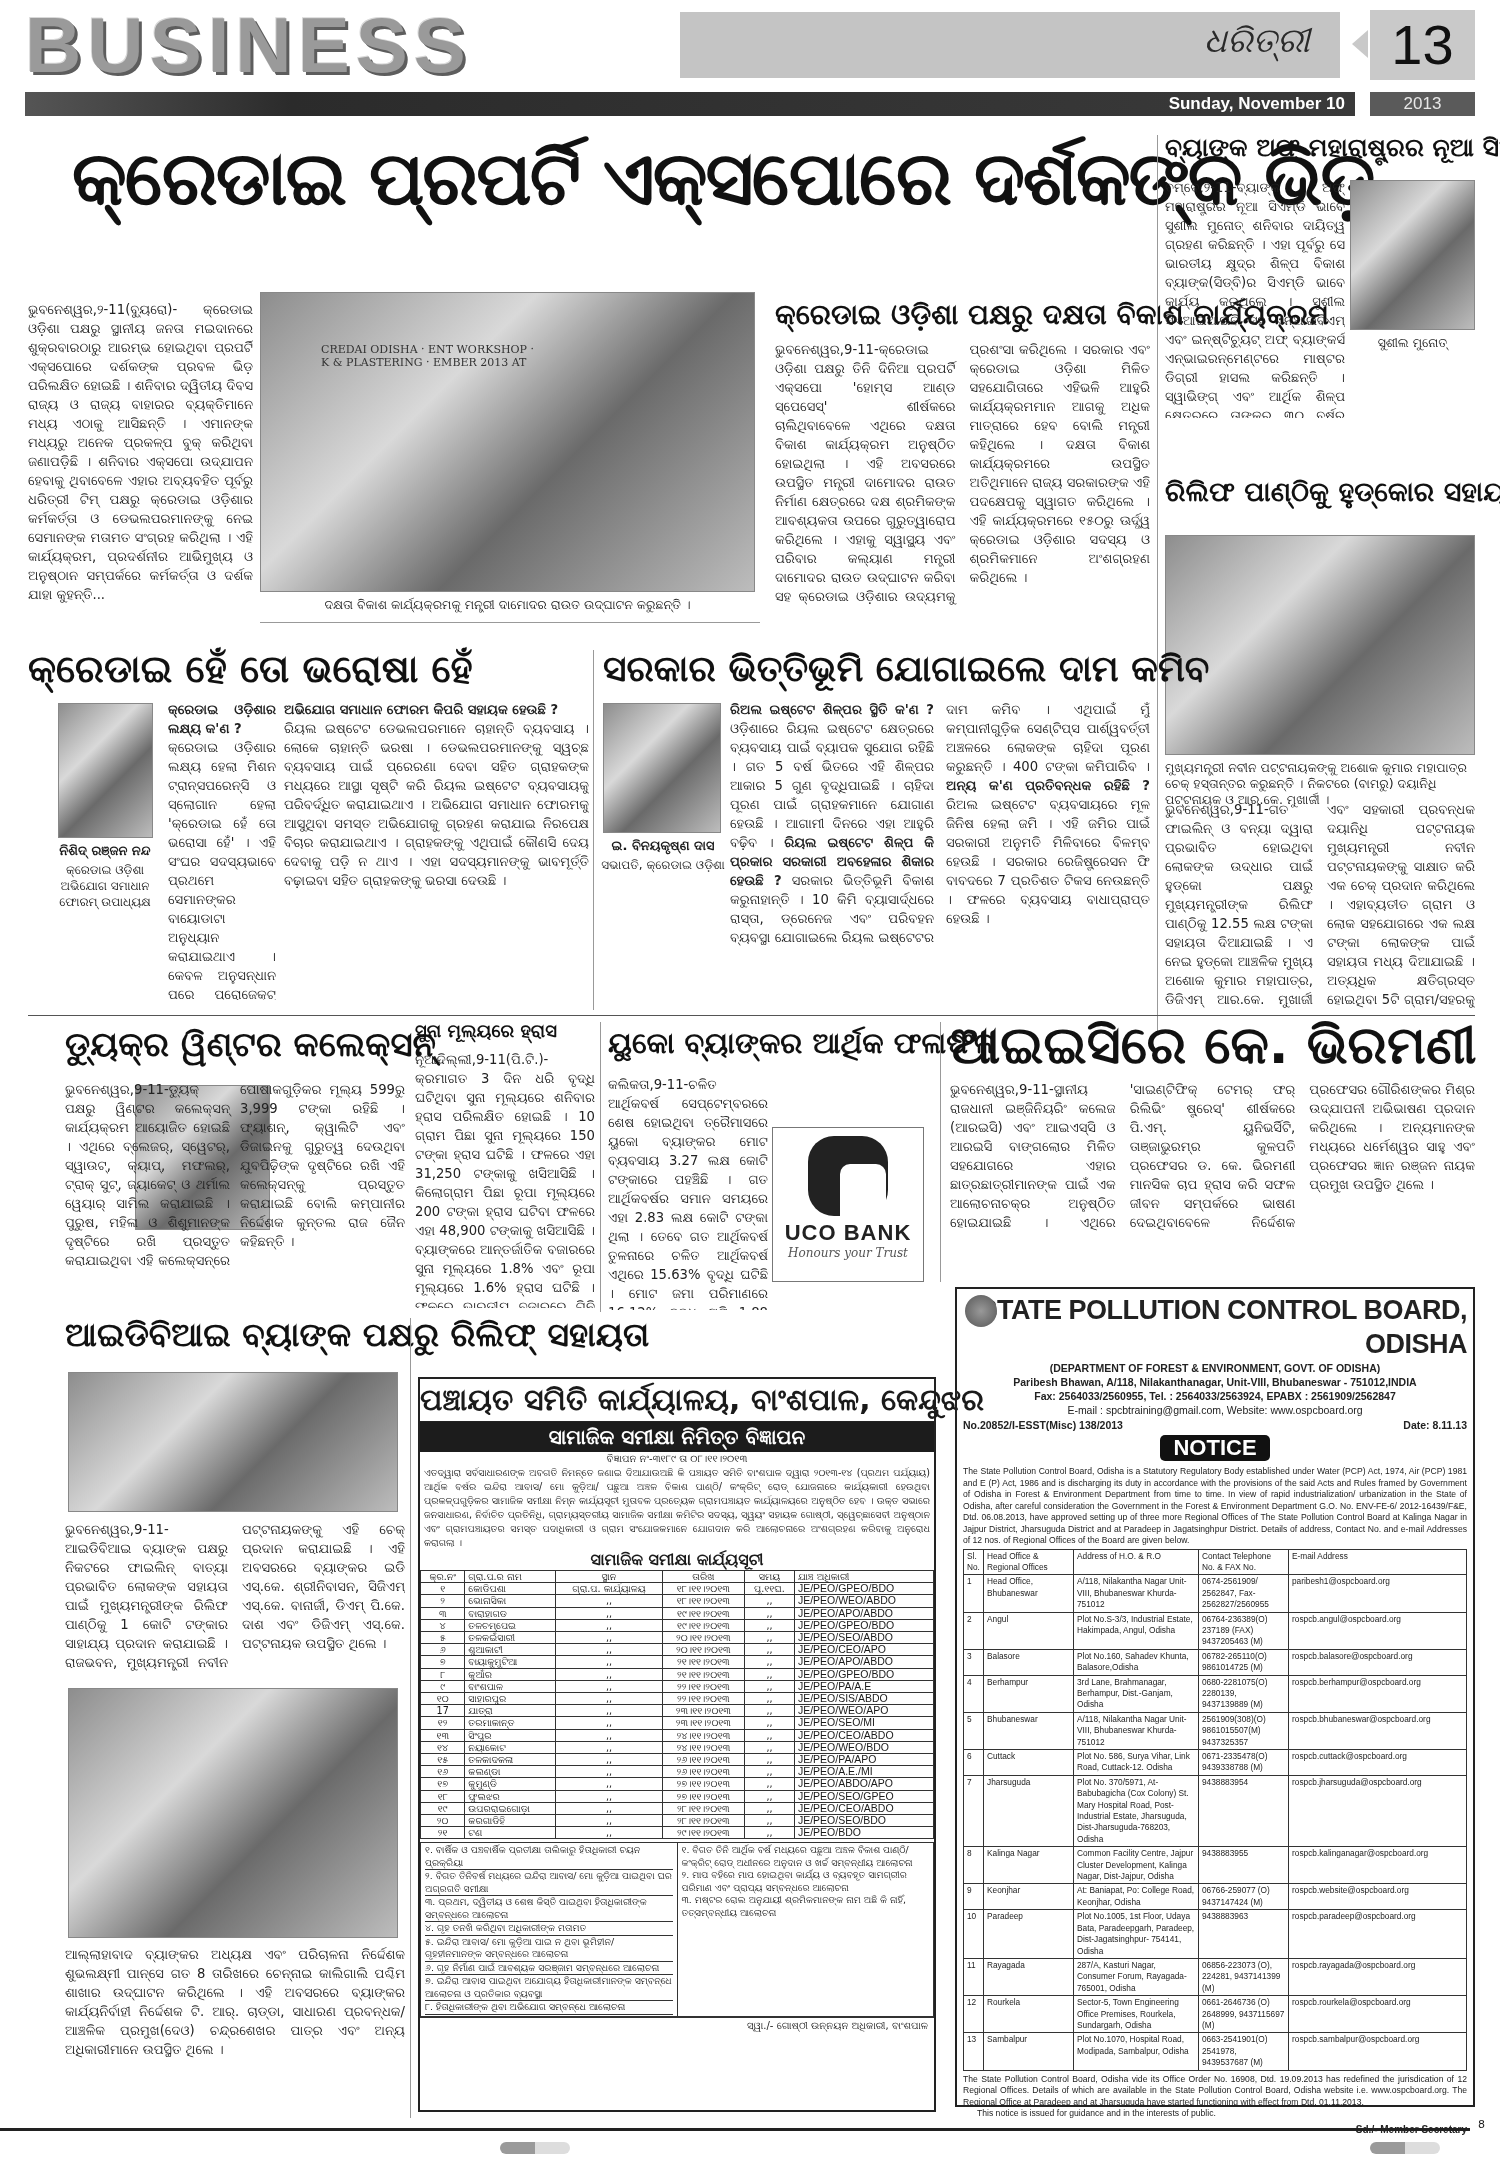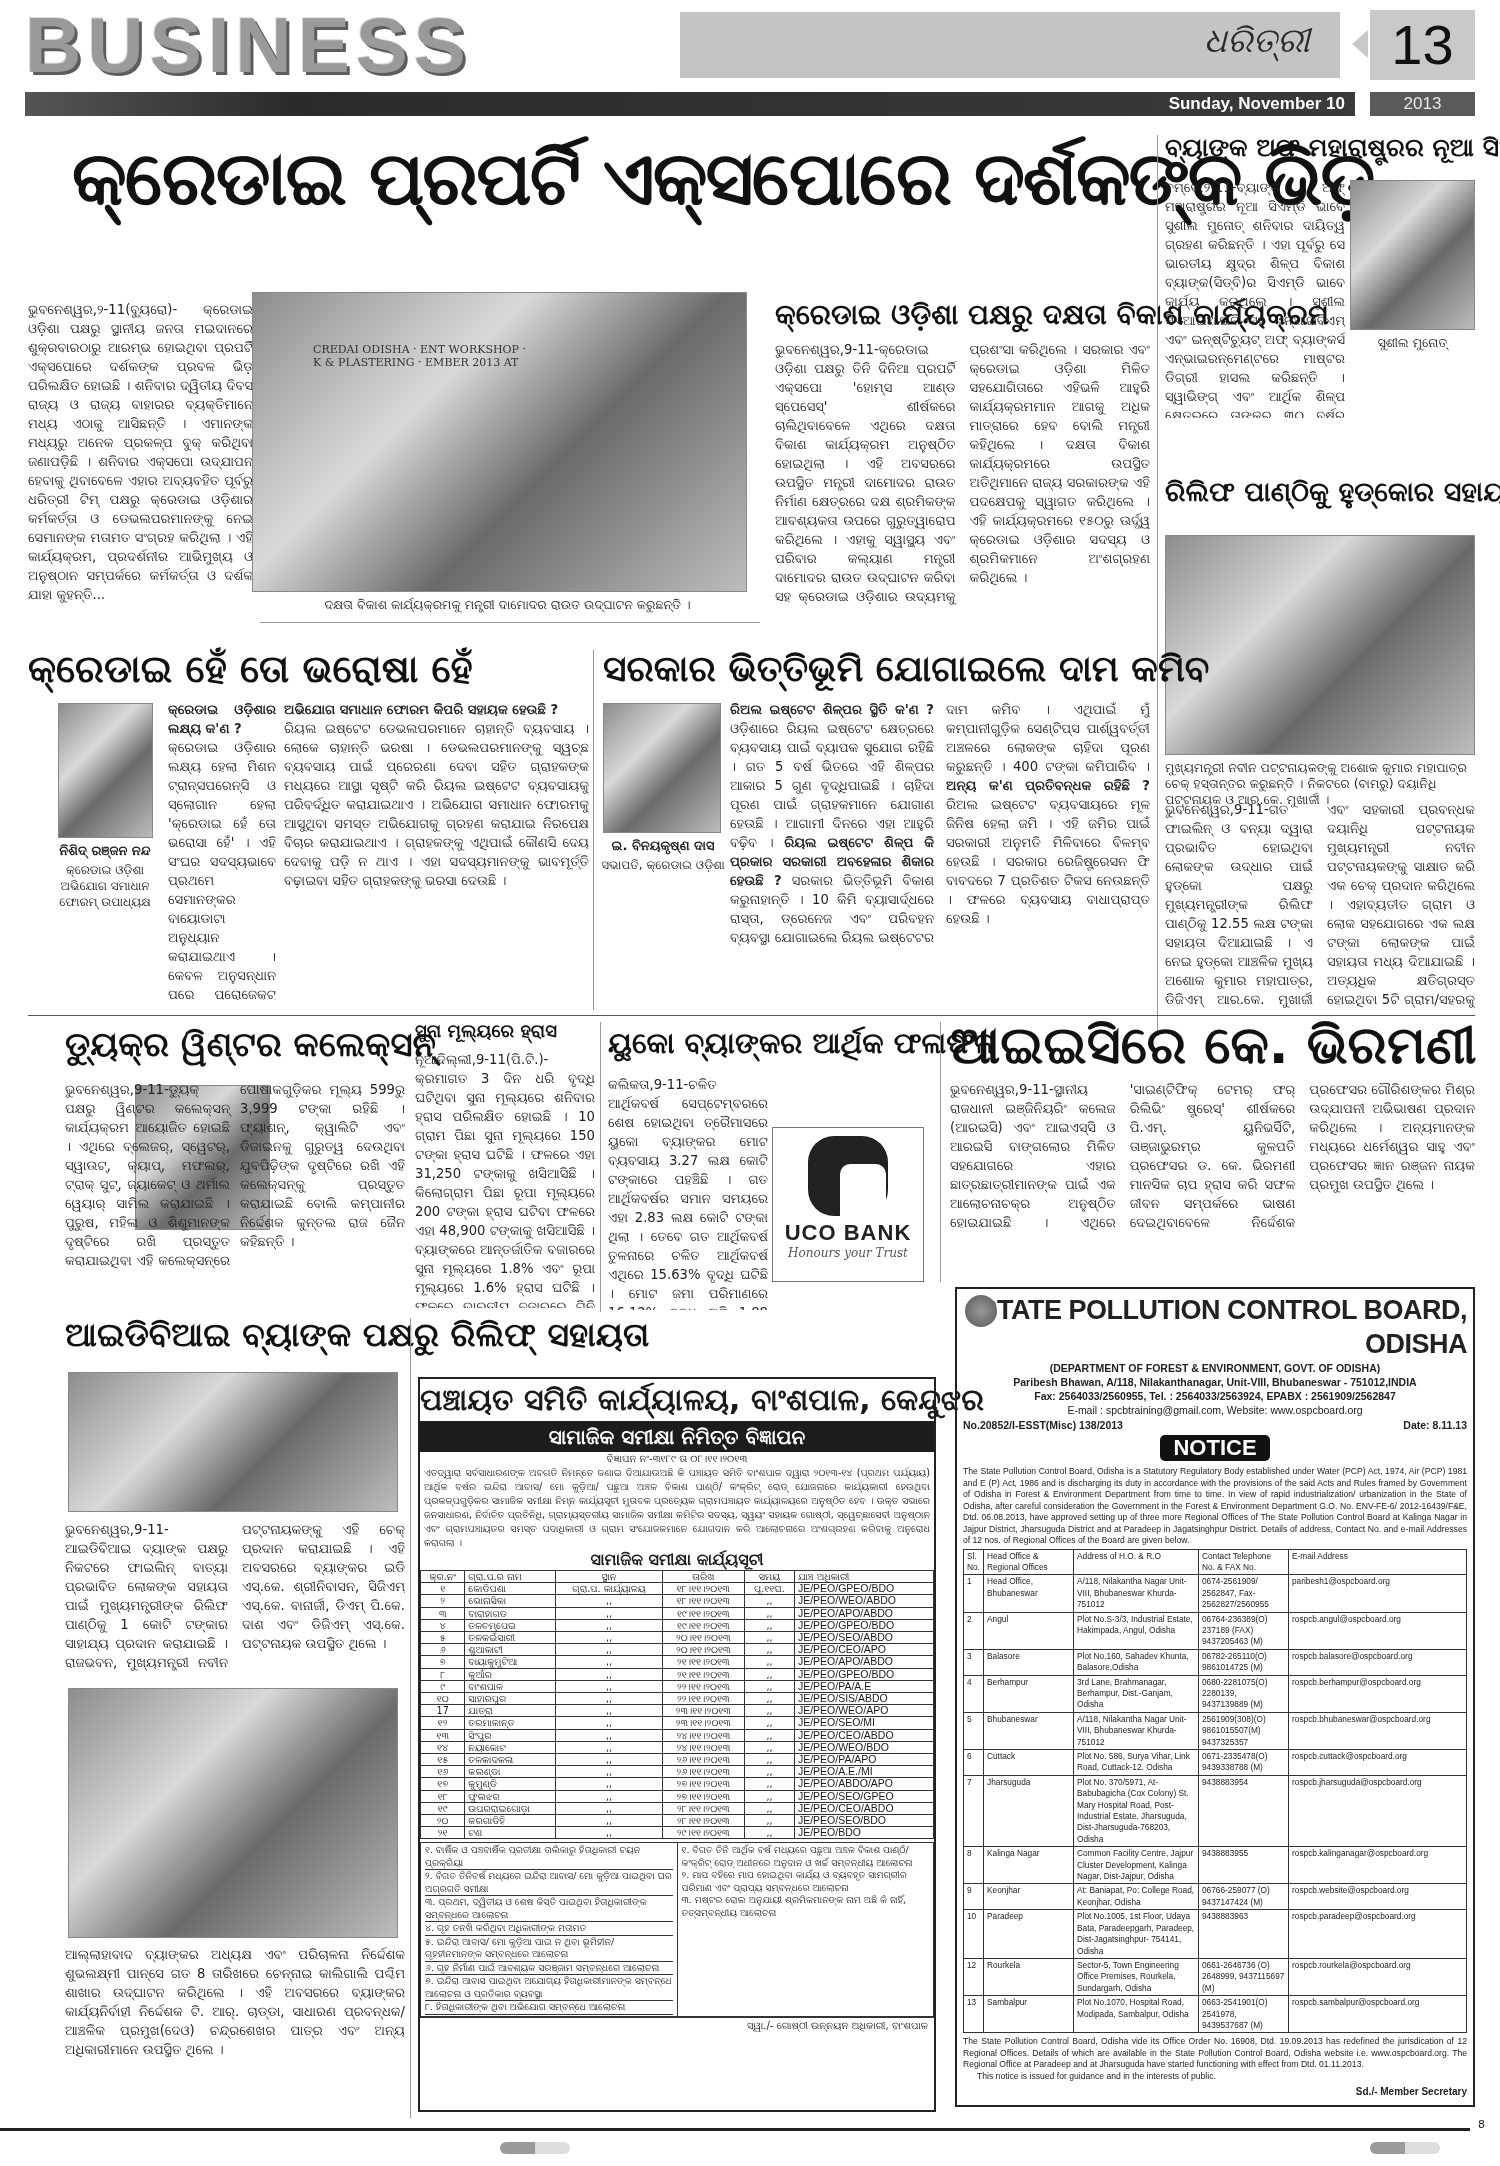--- a/index.html
+++ b/index.html
@@ -67,21 +67,21 @@
 <div class="abs mast-word">BUSINESS</div>
 <div class="abs mast-grey"></div>
 <div class="abs mast-brand">ଧରିତ୍ରୀ</div>
 <div class="abs mast-arrow"></div>
 <div class="abs mast-page">13</div>
 <div class="abs datebar"><span>Sunday, November 10</span></div>
 <div class="abs yearbox">2013</div>
 
 <div class="abs hl" style="left:28px;top:140px;font-size:74px;letter-spacing:-2px;margin-left:44px;">କ୍ରେଡାଇ ପ୍ରପର୍ଟି ଏକ୍ସପୋରେ ଦର୍ଶକଙ୍କ ଭିଡ଼</div>
 <div class="abs body-text" style="left:28px;top:300px;width:225px;height:380px;">ଭୁବନେଶ୍ୱର,୨-11(ବ୍ୟୁରୋ)- କ୍ରେଡାଇ ଓଡ଼ିଶା ପକ୍ଷରୁ ସ୍ଥାନୀୟ ଜନତା ମଇଦାନରେ ଶୁକ୍ରବାରଠାରୁ ଆରମ୍ଭ ହୋଇଥିବା ପ୍ରପର୍ଟି ଏକ୍ସପୋରେ ଦର୍ଶକଙ୍କ ପ୍ରବଳ ଭିଡ଼ ପରିଲକ୍ଷିତ ହୋଇଛି । ଶନିବାର ଦ୍ୱିତୀୟ ଦିବସ ରାଜ୍ୟ ଓ ରାଜ୍ୟ ବାହାରର ବ୍ୟକ୍ତିମାନେ ମଧ୍ୟ ଏଠାକୁ ଆସିଛନ୍ତି । ଏମାନଙ୍କ ମଧ୍ୟରୁ ଅନେକ ପ୍ରକଳ୍ପ ବୁକ୍ କରିଥିବା ଜଣାପଡ଼ିଛି । ଶନିବାର ଏକ୍ସପୋ ଉଦ୍‌ଯାପନ ହେବାକୁ ଥିବାବେଳେ ଏହାର ଅବ୍ୟବହିତ ପୂର୍ବରୁ ଧରିତ୍ରୀ ଟିମ୍ ପକ୍ଷରୁ କ୍ରେଡାଇ ଓଡ଼ିଶାର କର୍ମକର୍ତ୍ତା ଓ ଡେଭଲପରମାନଙ୍କୁ ନେଇ ସେମାନଙ୍କ ମତାମତ ସଂଗ୍ରହ କରିଥିଲା । ଏହି କାର୍ଯ୍ୟକ୍ରମ, ପ୍ରଦର୍ଶନୀର ଆଭିମୁଖ୍ୟ ଓ ଅନୁଷ୍ଠାନ ସମ୍ପର୍କରେ କର୍ମକର୍ତ୍ତା ଓ ଦର୍ଶକ ଯାହା କୁହନ୍ତି...</div>
-<div class="photo" style="left:252px;top:292px;width:495px;height:300px;">
+<div class="photo" style="left:260px;top:292px;width:495px;height:300px;">
   <div style="position:absolute;left:60px;top:50px;font-size:11px;color:#333;font-family:'DejaVu Serif',serif;width:220px;">CREDAI ODISHA · ENT WORKSHOP · K &amp; PLASTERING · EMBER 2013 AT</div>
 </div>
 <div class="abs caption" style="left:260px;top:597px;width:495px;">ଦକ୍ଷତା ବିକାଶ କାର୍ଯ୍ୟକ୍ରମକୁ ମନ୍ତ୍ରୀ ଦାମୋଦର ରାଉତ ଉଦ୍‌ଘାଟନ କରୁଛନ୍ତି ।</div>
 <div class="hrule" style="left:260px;top:622px;width:500px;"></div>
 
 <div class="abs hl" style="left:775px;top:300px;font-size:28px;">କ୍ରେଡାଇ ଓଡ଼ିଶା ପକ୍ଷରୁ ଦକ୍ଷତା ବିକାଶ କାର୍ଯ୍ୟକ୍ରମ</div>
 <div class="abs body-text cols2" style="left:775px;top:340px;width:375px;height:290px;">ଭୁବନେଶ୍ୱର,9-11-କ୍ରେଡାଇ ଓଡ଼ିଶା ପକ୍ଷରୁ ତିନି ଦିନିଆ ପ୍ରପର୍ଟି ଏକ୍ସପୋ 'ହୋମ୍ସ ଆଣ୍ଡ ସ୍ପେସେସ୍' ଶୀର୍ଷକରେ ଚାଲିଥିବାବେଳେ ଏଥିରେ ଦକ୍ଷତା ବିକାଶ କାର୍ଯ୍ୟକ୍ରମ ଅନୁଷ୍ଠିତ ହୋଇଥିଲା । ଏହି ଅବସରରେ ଉପସ୍ଥିତ ମନ୍ତ୍ରୀ ଦାମୋଦର ରାଉତ ନିର୍ମାଣ କ୍ଷେତ୍ରରେ ଦକ୍ଷ ଶ୍ରମିକଙ୍କ ଆବଶ୍ୟକତା ଉପରେ ଗୁରୁତ୍ୱାରୋପ କରିଥିଲେ । ଏହାକୁ ସ୍ୱାସ୍ଥ୍ୟ ଏବଂ ପରିବାର କଲ୍ୟାଣ ମନ୍ତ୍ରୀ ଦାମୋଦର ରାଉତ ଉଦ୍‌ଘାଟନ କରିବା ସହ କ୍ରେଡାଇ ଓଡ଼ିଶାର ଉଦ୍ୟମକୁ ପ୍ରଶଂସା କରିଥିଲେ । ସରକାର ଏବଂ କ୍ରେଡାଇ ଓଡ଼ିଶା ମିଳିତ ସହଯୋଗିତାରେ ଏହିଭଳି ଆହୁରି କାର୍ଯ୍ୟକ୍ରମମାନ ଆଗକୁ ଅଧିକ ମାତ୍ରାରେ ହେବ ବୋଲି ମନ୍ତ୍ରୀ କହିଥିଲେ । ଦକ୍ଷତା ବିକାଶ କାର୍ଯ୍ୟକ୍ରମରେ ଉପସ୍ଥିତ ଅତିଥିମାନେ ରାଜ୍ୟ ସରକାରଙ୍କ ଏହି ପଦକ୍ଷେପକୁ ସ୍ୱାଗତ କରିଥିଲେ । ଏହି କାର୍ଯ୍ୟକ୍ରମରେ ୧୫୦ରୁ ଊର୍ଦ୍ଧ୍ୱ କ୍ରେଡାଇ ଓଡ଼ିଶାର ସଦସ୍ୟ ଓ ଶ୍ରମିକମାନେ ଅଂଶଗ୍ରହଣ କରିଥିଲେ ।</div>
 
 <div class="abs hl" style="left:1165px;top:135px;font-size:25px;">ବ୍ୟାଙ୍କ ଅଫ୍ ମହାରାଷ୍ଟ୍ରର ନୂଆ ସିଏମ୍‌ଡି</div>
 <div class="abs body-text" style="left:1165px;top:178px;width:180px;height:240px;">ବମ୍ବେ,୨-11-ବ୍ୟାଙ୍କ ଅଫ୍ ମହାରାଷ୍ଟ୍ରର ନୂଆ ସିଏମ୍‌ଡି ଭାବେ ସୁଶୀଲ ମୁନୋତ୍ ଶନିବାର ଦାୟିତ୍ୱ ଗ୍ରହଣ କରିଛନ୍ତି । ଏହା ପୂର୍ବରୁ ସେ ଭାରତୀୟ କ୍ଷୁଦ୍ର ଶିଳ୍ପ ବିକାଶ ବ୍ୟାଙ୍କ(ସିଡ୍‌ବି)ର ସିଏମ୍‌ଡି ଭାବେ କାର୍ଯ୍ୟ କରୁଥିଲେ । ସୁଶୀଲ ସିଏଆଇଆଇବି ସହ ଏନ୍‌ଆଇବିଏମ୍ ଏବଂ ଇନ୍ଷ୍ଟିଚ୍ୟୁଟ୍ ଅଫ୍ ବ୍ୟାଙ୍କର୍ସ ଏନ୍‌ଭାଇରନ୍‌ମେଣ୍ଟରେ ମାଷ୍ଟର ଡିଗ୍ରୀ ହାସଲ କରିଛନ୍ତି । ସ୍ୱାଭିଙ୍ଗ୍ ଏବଂ ଆର୍ଥିକ ଶିଳ୍ପ କ୍ଷେତ୍ରରେ ତାଙ୍କର ୩୦ ବର୍ଷର ଅଭିଜ୍ଞତା ରହିଛି । ସିଡ୍‌ବି ପଦରେ ମଧ୍ୟ କାର୍ଯ୍ୟ ତୁଲାଇଛନ୍ତି । ଆଇଡିବିଆଇ ଲିମିଟେଡ୍‌ରେ ଇଡି, ଆଇଡିବିଆଇ କ୍ୟାପିଟାଲ ମାର୍କେଟ୍ ସର୍ଭିସେସ୍ ଲିମିଟେଡ୍‌ରେ ଦାୟିତ୍ୱ ତୁଲାଇଛନ୍ତି । ଆଇଡିବିଆଇ ବ୍ୟାଙ୍କରେ ସେ 28 ବର୍ଷ ବିଭିନ୍ନ ପଦବୀରେ ରହି ଦାୟିତ୍ୱ ତୁଲାଇଛନ୍ତି ।</div>
@@ -449,20 +449,27 @@
           <td>rospcb.website@ospcboard.org</td>
         </tr>
         <tr>
           <td>10</td>
           <td>Paradeep</td>
           <td>Plot No.1005, 1st Floor, Udaya Bata, Paradeepgarh, Paradeep, Dist-Jagatsinghpur- 754141, Odisha</td>
           <td>9438883963</td>
           <td>rospcb.paradeep@ospcboard.org</td>
         </tr>
         <tr>
+          <td>11</td>
+          <td>Rayagada</td>
+          <td>287/A, Kasturi Nagar, Consumer Forum, Rayagada-765001, Odisha</td>
+          <td>06856-223073 (O), 224281, 9437141399 (M)</td>
+          <td>rospcb.rayagada@ospcboard.org</td>
+        </tr>
+        <tr>
           <td>12</td>
           <td>Rourkela</td>
           <td>Sector-5, Town Engineering Office Premises, Rourkela, Sundargarh, Odisha</td>
           <td>0661-2646736 (O) 2648999, 9437115697 (M)</td>
           <td>rospcb.rourkela@ospcboard.org</td>
         </tr>
         <tr>
           <td>13</td>
           <td>Sambalpur</td>
           <td>Plot No.1070, Hospital Road, Modipada, Sambalpur, Odisha</td>

